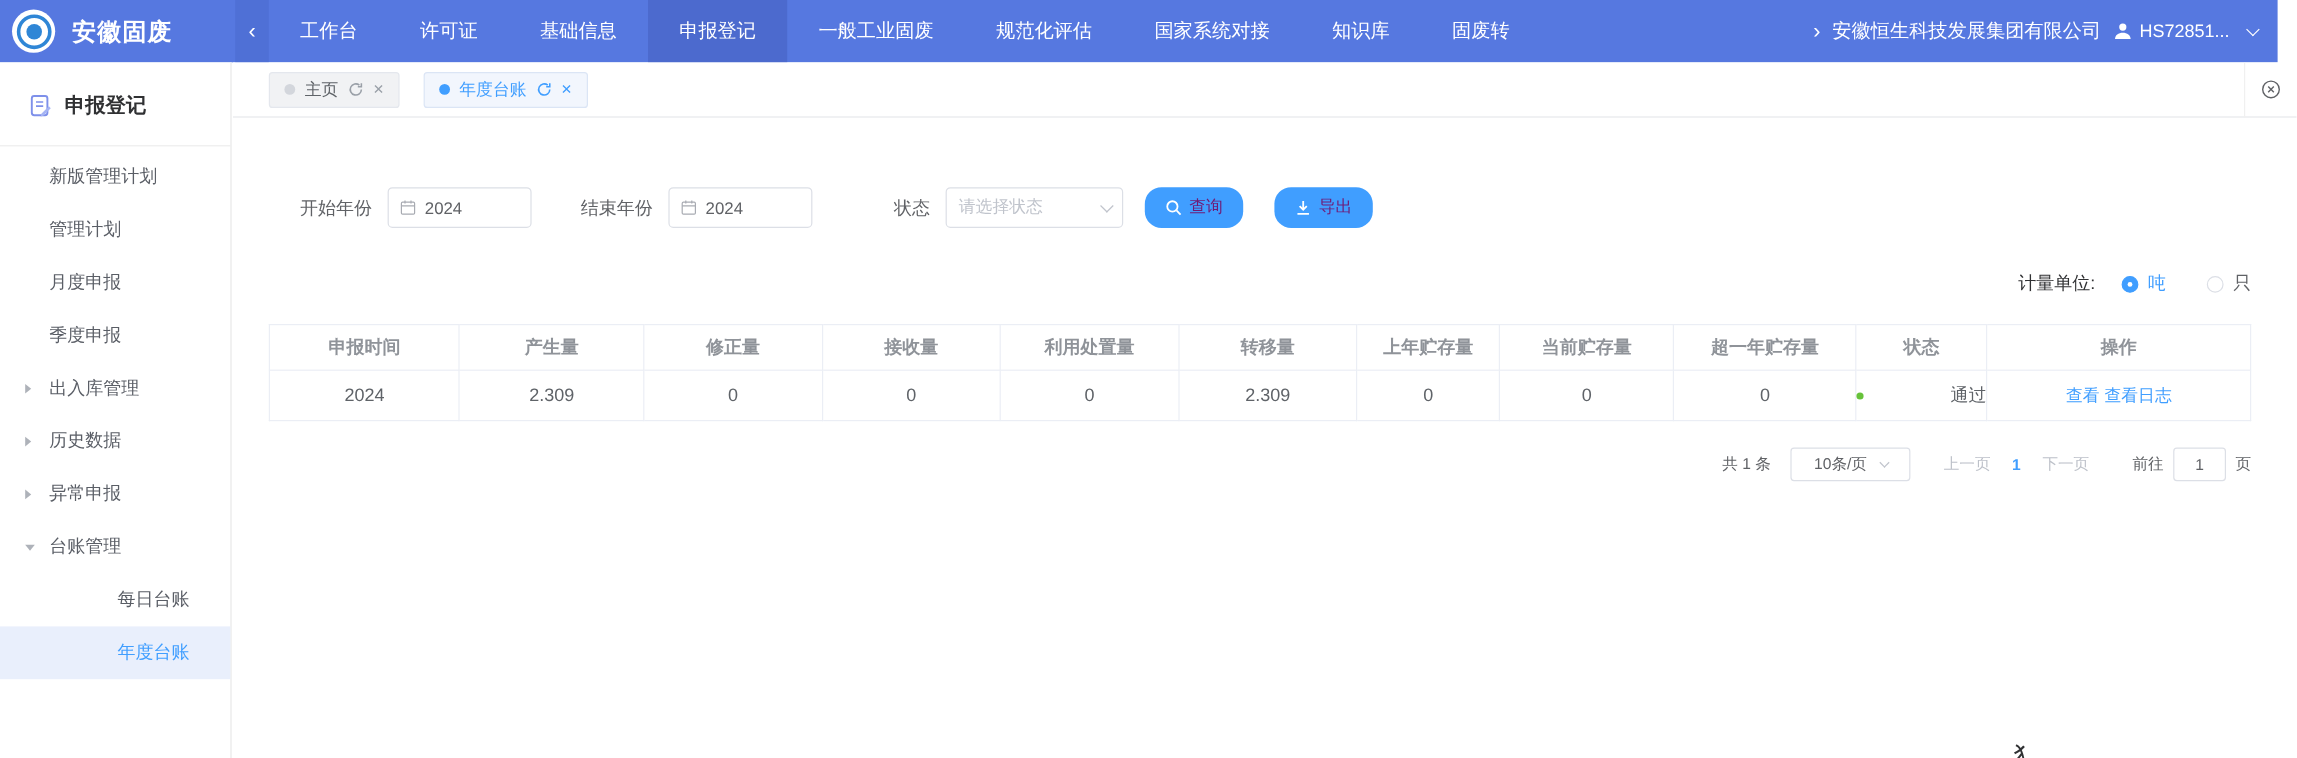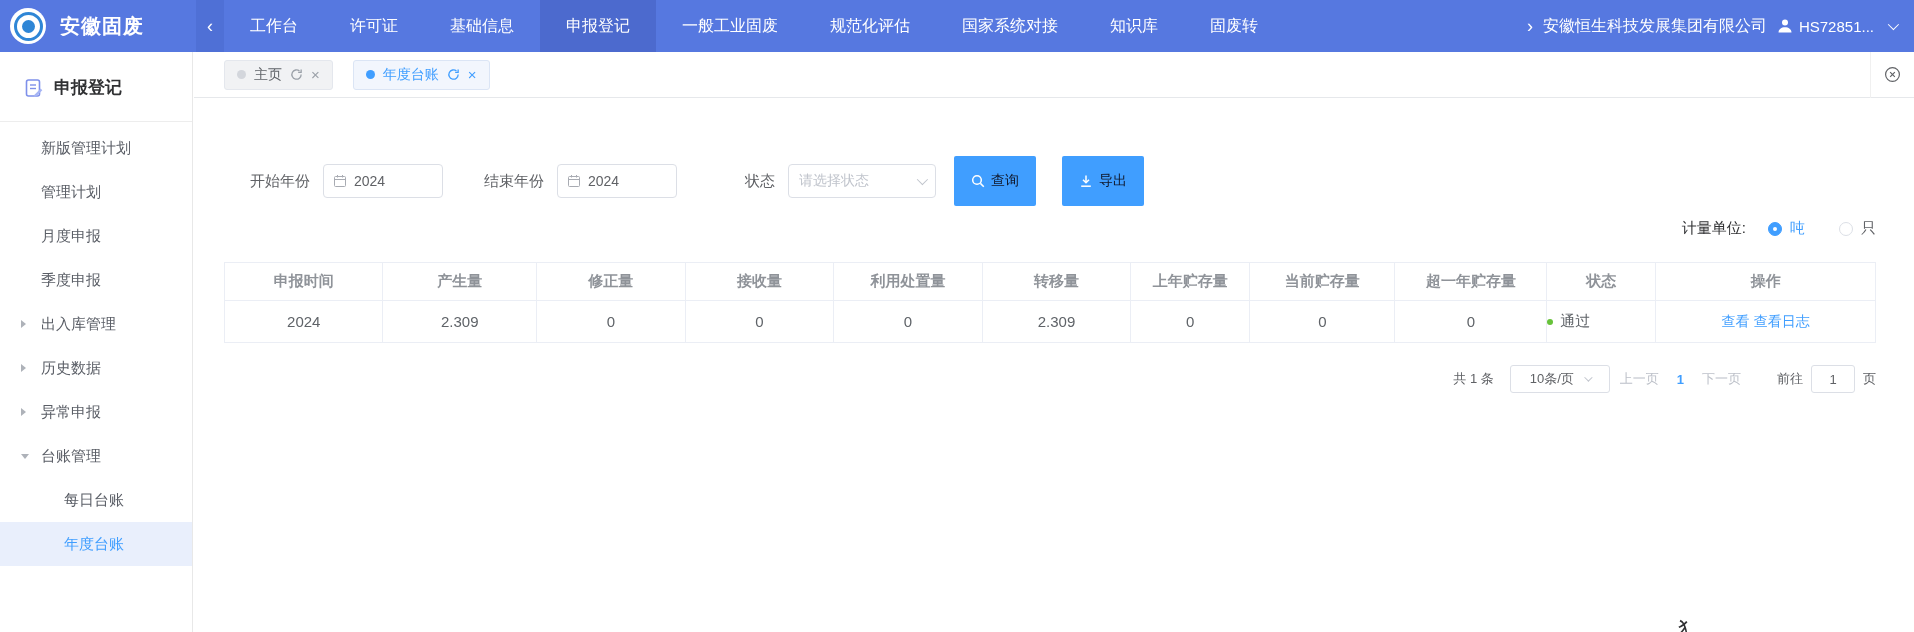--- a/index.html
+++ b/index.html
@@ -1,21 +1,21 @@
 <!DOCTYPE html>
 <html><head>
 <meta charset="utf-8">
 <style>
   * { margin:0; padding:0; box-sizing:border-box; }
   html,body { width:1914px; height:632px; overflow:hidden; background:#fff;
     font-family:"Liberation Sans","DejaVu Sans",sans-serif; }
   .app { position:relative; width:1914px; height:632px; }
 
   
-  .navbar { position:absolute; top:0; left:0; right:0; height:52px; background:#5678e0;
+  .navbar { position:absolute; top:0; left:0; right:16px; height:52px; background:#5678e0;
     display:flex; align-items:center; color:#fff; }
   .logo { width:36px; height:36px; border-radius:50%; background:#fff; margin-left:10px;
     display:flex; align-items:center; justify-content:center; flex:0 0 auto; }
   .logo-ring { width:29px; height:29px; border-radius:50%; border:3px solid #2f86d6;
     display:flex; align-items:center; justify-content:center; }
   .logo-core { width:13px; height:13px; border-radius:50%; background:#2f86d6; }
   .app-title { font-size:20px; font-weight:bold; margin-left:14px; letter-spacing:1px; white-space:nowrap; }
   .nav-collapse { width:28px; height:52px; margin-left:52px; background:#4f70d6;
     display:flex; align-items:center; justify-content:center; cursor:pointer; flex:0 0 auto; }
   .chev-left { font-size:18px; color:#fff; line-height:1; }
@@ -34,21 +34,21 @@
 
   
   .sidebar { position:absolute; top:52px; left:0; bottom:0; width:193px; background:#fff;
     border-right:1px solid #e8e8e8; }
   .sidebar-header { display:flex; align-items:center; gap:10px; padding:24px 0 22px 24px;
     border-bottom:1px solid #ededed; }
   .sidebar-title { font-size:17px; color:#303133; font-weight:600; }
   .menu { list-style:none; padding-top:4px; }
   .menu-item { position:relative; height:44px; line-height:44px; padding-left:41px;
     font-size:15px; color:#5a5e66; cursor:pointer; }
-  .menu-item.child { padding-left:64px; }
+  .menu-item.child { padding-left:64px;text-align:center; }
   .menu-item.active { background:#e9effc; color:#409eff; }
   .tri { position:absolute; left:21px; top:50%; width:0; height:0; }
   .tri.right { margin-top:-4px; border-top:4px solid transparent; border-bottom:4px solid transparent;
     border-left:5px solid #aeb2b9; }
   .tri.down { margin-top:-2px; border-left:4px solid transparent; border-right:4px solid transparent;
     border-top:5px solid #aeb2b9; }
 
   
   .main { position:absolute; top:52px; left:194px; right:0; bottom:0; background:#fff; overflow:hidden; }
   .tabbar { height:46px; border-bottom:1px solid #e6e8eb; display:flex; align-items:center;
@@ -71,54 +71,54 @@
   .flabel { font-size:15px; color:#606266; margin-right:13px; white-space:nowrap; }
   .date-input { width:120px; height:34px; border:1px solid #dcdfe6; border-radius:4px;
     display:flex; align-items:center; padding:0 9px; gap:7px; background:#fff; }
   .date-input input { border:none; outline:none; width:60px; font-size:14px; color:#606266;
     font-family:inherit; background:transparent; }
   .gap-lg { margin-right:41px; }
   .sel { width:148px; height:34px; border:1px solid #dcdfe6; border-radius:4px; background:#fff;
     display:flex; align-items:center; justify-content:space-between; padding:0 10px; cursor:pointer; }
   .sel .ph { font-size:14px; color:#c0c4cc; }
   .sel-caret { color:#c0c4cc; transform:rotate(45deg) translateY(-2px); }
-  .btn { height:50px; padding:0 17px; border:none; border-radius:2px; background:#409eff; color:#0f172a;
+  .btn { height:34px; padding:0 17px; border:none; border-radius:14px; background:#409eff; color:#701a75;
     font-size:14px; display:flex; align-items:center; gap:6px; cursor:pointer; font-family:inherit; }
   .btn.search { margin-left:18px; }
   .btn.export { margin-left:26px; }
 
-  .unit-row { display:flex; justify-content:flex-end; align-items:center; margin-top:13px; }
+  .unit-row { display:flex; justify-content:flex-end; align-items:center; margin-top:37px; }
   .unit-label { font-size:15px; color:#303133; margin-right:14px; }
   .radio-opt { display:flex; align-items:center; margin-left:8px; cursor:pointer; }
   .radio-opt + .radio-opt { margin-left:34px; }
   .rdot { width:14px; height:14px; border-radius:50%; border:1px solid #dcdfe6; background:#fff;
     position:relative; }
   .rdot.checked { background:#409eff; border-color:#409eff; }
   .rdot.checked::after { content:""; position:absolute; left:50%; top:50%; width:4px; height:4px;
     margin:-2px 0 0 -2px; border-radius:50%; background:#fff; }
   .radio-text { font-size:15px; color:#606266; margin-left:8px; }
   .radio-text.on { color:#409eff; }
 
   
   table.data { width:100%; margin-top:24px; border-collapse:collapse; table-layout:fixed; }
   table.data th { height:38px; font-size:15px; font-weight:bold; color:#8f9399;
     border:1px solid #ebeef5; background:#fff; }
   table.data td { height:42px; font-size:15px; color:#5f6368; text-align:center;
     border:1px solid #ebeef5; }
-  .status-cell { display:flex; align-items:center; justify-content:flex-start; gap:7px; }
+  .status-cell { display:flex; align-items:center; justify-content:space-between; gap:7px; }
   .dot-green { width:6px; height:6px; border-radius:50%; background:#67c23a; }
   .link { color:#409eff; font-size:14px; cursor:pointer; text-decoration:none; }
   .link + .link { }
 
   
   .pagination { display:flex; justify-content:flex-end; align-items:center; margin-top:22px;
     font-size:13px; color:#606266; }
   .pg-total { margin-right:16px; }
   .size-sel { width:100px; height:28px; border:1px solid #dcdfe6; border-radius:3px; background:#fff;
-    display:flex; align-items:center; justify-content:center; gap:10px; cursor:pointer; }
+    display:flex; align-items:center; justify-content:center; gap:10px; cursor:pointer; margin-right:18px; }
   .size-sel .caret { width:6px; height:6px; color:#c0c4cc; }
   .pg-btn { color:#bdc1c9; margin:0 10px; cursor:pointer; }
   .pg-num { color:#409eff; font-weight:bold; margin:0 8px; cursor:pointer; }
   .pg-goto { margin-left:26px; margin-right:8px; }
   .goto-input { width:44px; height:28px; border:1px solid #dcdfe6; border-radius:3px;
     text-align:center; font-size:13px; color:#606266; outline:none; font-family:inherit; margin-right:8px; }
 
   .floating-partial { position:absolute; bottom:-10px; right:214px; font-size:22px; color:#303133;
     line-height:1; }
 </style>

